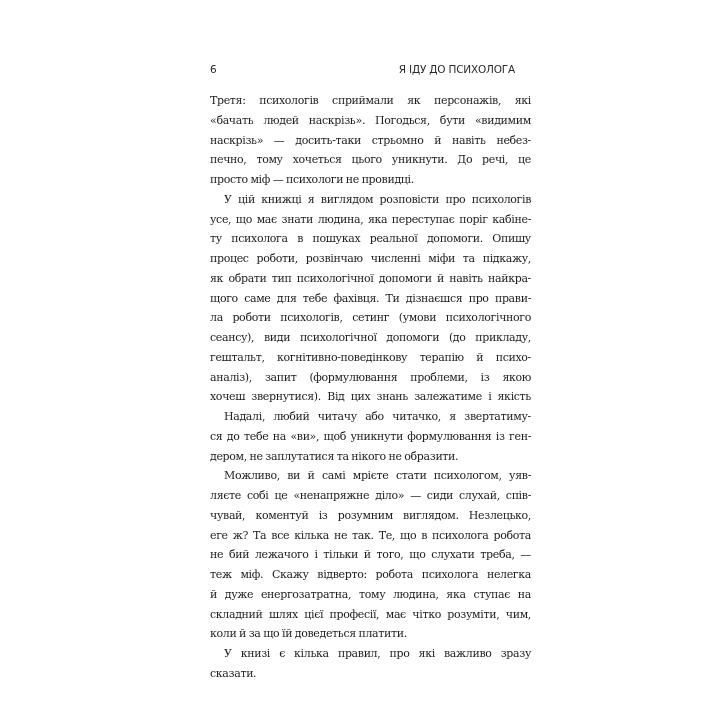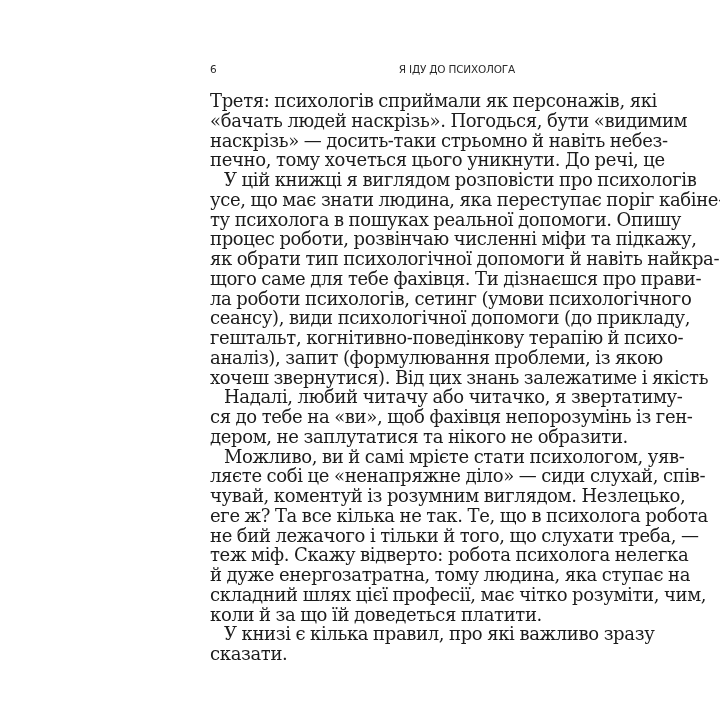--- a/index.html
+++ b/index.html
@@ -39,21 +39,21 @@
       right: 16px;
       top: 0;
       letter-spacing: -0.2px;
     }
     .body-text {
       position: absolute;
       top: 91px;
       left: 210px;
       width: 321px;
       font-family: "DejaVu Serif", serif;
-      font-size: 18px;
+      font-size: 11px;
       line-height: 19.75px;
       color: #1c1c1c;
       letter-spacing: -0.35px;
       word-spacing: -0.5px;
     }
     .line {
       display: block;
       height: 19.75px;
       white-space: nowrap;
       text-align: justify;
@@ -75,39 +75,40 @@
     <span class="running-title">Я ІДУ ДО ПСИХОЛОГА</span>
   </div>
 
   <div class="body-text">
 
     <div>
       <span class="line">Третя: психологів сприймали як персонажів, які</span>
       <span class="line">«бачать людей наскрізь». Погодься, бути «видимим</span>
       <span class="line">наскрізь» — досить-таки стрьомно й навіть небез-</span>
       <span class="line">печно, тому хочеться цього уникнути. До речі, це</span>
+      <span class="line last">просто міф — психологи не провидці.</span>
     </div>
 
     <div>
       <span class="line indent">У цій книжці я виглядом розповісти про психологів</span>
       <span class="line">усе, що має знати людина, яка переступає поріг кабіне-</span>
       <span class="line">ту психолога в пошуках реальної допомоги. Опишу</span>
       <span class="line">процес роботи, розвінчаю численні міфи та підкажу,</span>
       <span class="line">як обрати тип психологічної допомоги й навіть найкра-</span>
       <span class="line">щого саме для тебе фахівця. Ти дізнаєшся про прави-</span>
       <span class="line">ла роботи психологів, сетинг (умови психологічного</span>
       <span class="line">сеансу), види психологічної допомоги (до прикладу,</span>
       <span class="line">гештальт, когнітивно-поведінкову терапію й психо-</span>
       <span class="line">аналіз), запит (формулювання проблеми, із якою</span>
       <span class="line">хочеш звернутися). Від цих знань залежатиме і якість</span>
     </div>
 
     <div>
       <span class="line indent">Надалі, любий читачу або читачко, я звертатиму-</span>
-      <span class="line">ся до тебе на «ви», щоб фахівця непорозумінь із ген-</span>
+      <span class="line">ся до тебе на «ви», щоб уникнути формулювання із ген-</span>
       <span class="line last">дером, не заплутатися та нікого не образити.</span>
     </div>
 
     <div>
       <span class="line indent">Можливо, ви й самі мрієте стати психологом, уяв-</span>
       <span class="line">ляєте собі це «ненапряжне діло» — сиди слухай, спів-</span>
       <span class="line">чувай, коментуй із розумним виглядом. Незлецько,</span>
       <span class="line">еге ж? Та все кілька не так. Те, що в психолога робота</span>
       <span class="line">не бий лежачого і тільки й того, що слухати треба, —</span>
       <span class="line">теж міф. Скажу відверто: робота психолога нелегка</span>

